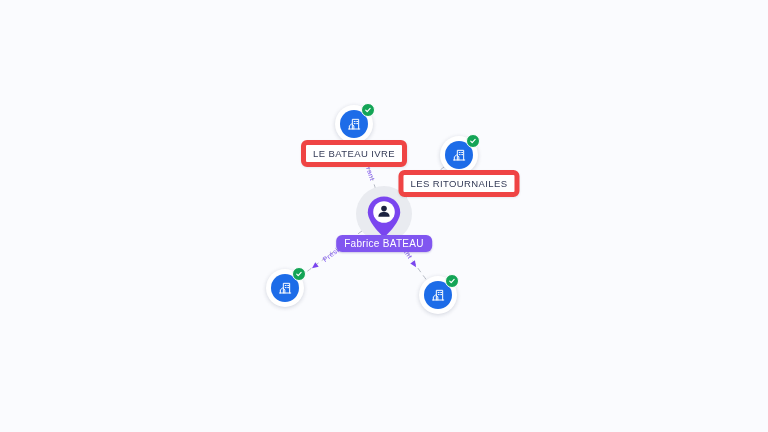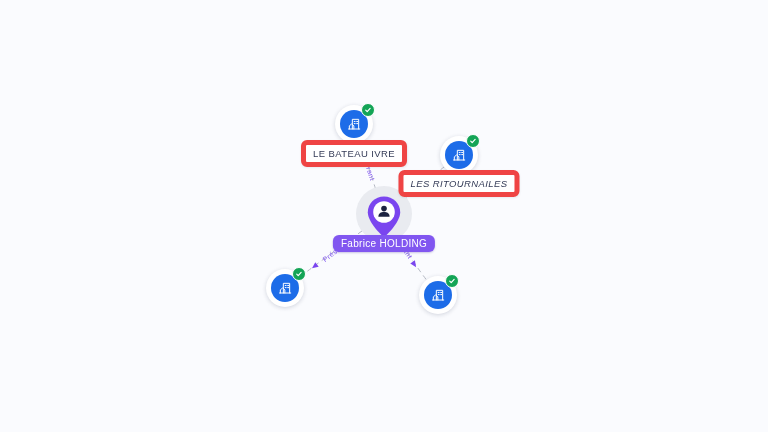--- a/index.html
+++ b/index.html
@@ -74,21 +74,21 @@
 
   <div class="person-halo"></div>
   <svg class="person-pin" width="36" height="44" viewBox="0 0 36 44">
     <path d="M18 1.5C8.9 1.5 1.8 8.4 1.8 17.3c0 10.9 16.2 25.2 16.2 25.2s16.2-14.3 16.2-25.2C34.2 8.4 27.1 1.5 18 1.5z" fill="#7a45ef"></path>
     <circle cx="18" cy="17" r="10.8" fill="#ffffff"></circle>
     <g>
       <circle cx="18" cy="13.6" r="2.8" fill="#1c2340"></circle>
       <path d="M12.4 21.8c0-3.4 2.5-4.7 5.6-4.7s5.6 1.3 5.6 4.7z" fill="#1c2340"></path>
     </g>
   </svg>
-  <div class="person-pill">Fabrice HOLDING</div>
+  <div class="person-pill">Fabrice BATEAU</div>
 
   <div class="company-node" style="left:335px;top:105px;">
     <div class="node-outer">
       <div class="node-inner">
         <svg width="16" height="16" viewBox="0 0 24 24">
           <g fill="none" stroke="#fff" stroke-width="1.5" stroke-linecap="round" stroke-linejoin="round">
             <path d="M9.5 19.5V5h9.5v14.5"></path>
             <path d="M12.3 8.2h1.4M16 8.2h1.4M12.3 11.4h1.4M16 11.4h1.4"></path>
             <path d="M5 19.5v-4.8l3.4-2.7 3.4 2.7v4.8"></path>
             <path d="M3.8 19.5h16.8"></path>
@@ -116,21 +116,21 @@
           </g>
         </svg>
       </div>
       <div class="badge">
         <svg width="8" height="8" viewBox="0 0 12 12">
             <path d="M2.6 6.2l2.2 2.2 4.4-4.8" fill="none" stroke="#fff" stroke-width="1.8" stroke-linecap="round" stroke-linejoin="round"></path>
           </svg>
       </div>
     </div>
   </div>
-  <div class="company-pill" style="left:459px;top:170px;font-style:italic;">LES RITOURNAILES</div>
+  <div class="company-pill" style="left:459px;top:170px;">LES RITOURNAILES</div>
 
   <div class="company-node" style="left:266px;top:269px;">
     <div class="node-outer">
       <div class="node-inner">
         <svg width="16" height="16" viewBox="0 0 24 24">
           <g fill="none" stroke="#fff" stroke-width="1.5" stroke-linecap="round" stroke-linejoin="round">
             <path d="M9.5 19.5V5h9.5v14.5"></path>
             <path d="M12.3 8.2h1.4M16 8.2h1.4M12.3 11.4h1.4M16 11.4h1.4"></path>
             <path d="M5 19.5v-4.8l3.4-2.7 3.4 2.7v4.8"></path>
             <path d="M3.8 19.5h16.8"></path>

